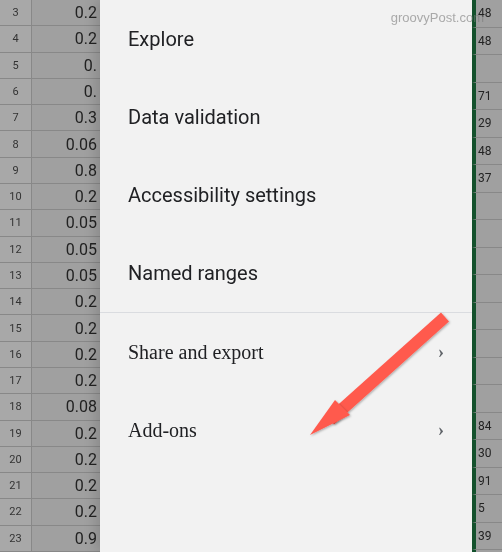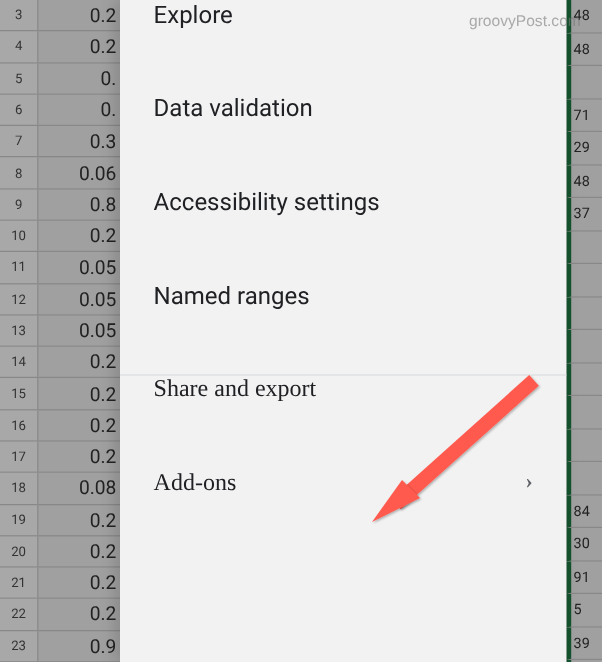--- a/index.html
+++ b/index.html
@@ -77,20 +77,21 @@
       right: 30px;
       top: 0;
       bottom: 0;
       background: #f2f2f2;
       border-radius: 0;
       box-shadow: -4px 0 12px rgba(0,0,0,0.15);
     }
     .menu-item {
       height: 78px;
       display: flex;
+      align-items: center;
       padding: 0 28px;
       font-size: 20px;
       color: #202124;
       cursor: pointer;
     }
     .menu-item.with-chevron {
       justify-content: space-between;
       font-family: Liberation Serif, serif;
     }
     .divider {

